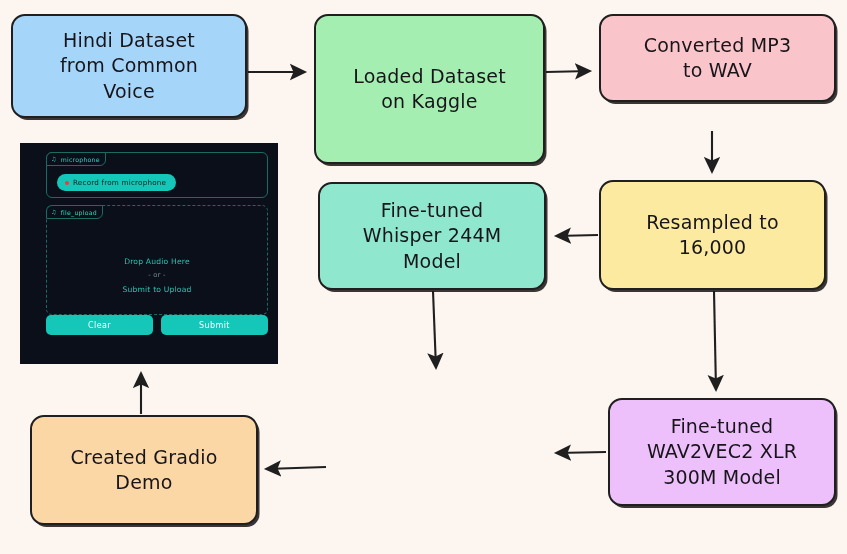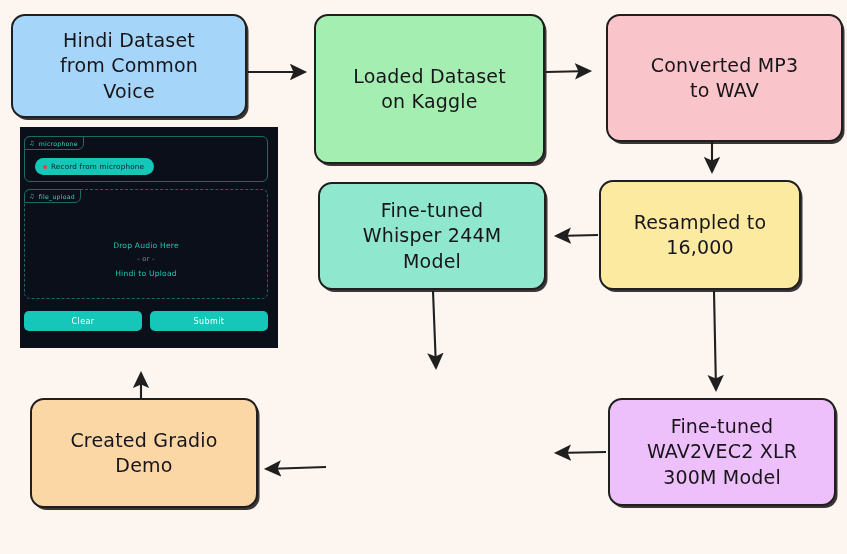--- a/index.html
+++ b/index.html
@@ -45,26 +45,26 @@
 
   .node.ellipse {
     border-radius: 50%;
     box-shadow: 2.5px 3px 0 -1px rgba(25,20,20,0.7);
   }
 
   
   #gradio {
     position: absolute;
     left: 20px;
-    top: 127px;
+    top: 143px;
     width: 258px;
     height: 221px;
     background: #0b0f19;
     box-sizing: border-box;
-    padding: 9px 10px 10px 4px;
+    padding: 9px 10px 10px 26px;
     z-index: 4;
     font-family: "DejaVu Sans", sans-serif;
   }
   .gr-block {
     position: relative;
     border: 1px solid #1c6b63;
     border-radius: 6px;
     background: #0b0f19;
     box-sizing: border-box;
   }
@@ -121,21 +121,21 @@
     color: #23c4b4;
     font-size: 7.6px;
     line-height: 1.95;
     letter-spacing: 0.2px;
     margin-top: 32px;
   }
   #dropzone-text .or { color: #7e8b97; font-size: 6.8px; }
   #gr-buttons {
     display: flex;
     gap: 8px;
-    margin-top: 12px;
+    margin-top: 0;
   }
   .gr-btn {
     flex: 1 1 0;
     height: 20px;
     background: #14c7b8;
     border-radius: 5px;
     color: #ffffff;
     font-size: 8px;
     letter-spacing: 0.4px;
     display: flex;
@@ -178,39 +178,39 @@
 
   <div class="node" style="left: 11px; top: 14px; width: 236px; height: 104px; background: rgb(166, 213, 250);">
     <span class="txt">Hindi Dataset
 from Common
 Voice</span>
   </div>
   <div class="node" style="left: 314px; top: 14px; width: 231px; height: 150px; background: rgb(165, 238, 178);">
     <span class="txt">Loaded Dataset
 on Kaggle</span>
   </div>
-  <div class="node" style="left: 599px; top: 14px; width: 237px; height: 128px; background: rgb(250, 197, 202); margin-left: 7px;">
+  <div class="node" style="left: 599px; top: 14px; width: 237px; height: 88px; background: rgb(250, 197, 202);">
     <span class="txt">Converted MP3
 to WAV</span>
   </div>
-  <div class="node" style="left: 599px; top: 180px; width: 202px; height: 110px; background: rgb(251, 234, 160);">
+  <div class="node" style="left: 599px; top: 180px; width: 227px; height: 110px; background: rgb(251, 234, 160);">
     <span class="txt">Resampled to
 16,000</span>
   </div>
   <div class="node" style="left: 318px; top: 182px; width: 228px; height: 108px; background: rgb(143, 232, 205);">
     <span class="txt">Fine-tuned
 Whisper 244M
 Model</span>
   </div>
   <div class="node" style="left: 608px; top: 398px; width: 228px; height: 108px; background: rgb(238, 192, 251);">
     <span class="txt">Fine-tuned
 WAV2VEC2 XLR
 300M Model</span>
   </div>
-  <div class="node" style="left: 30px; top: 398px; width: 228px; height: 110px; background: rgb(251, 215, 165);">
+  <div class="node" style="left: 30px; top: 415px; width: 228px; height: 110px; background: rgb(251, 215, 165);">
     <span class="txt">Created Gradio
 Demo</span>
   </div>
 
   <div id="gradio">
 
     <div class="gr-block" id="mic-block">
       <div class="gr-label">
         <span class="gr-note">♫</span>
         <span>microphone</span>
@@ -222,21 +222,21 @@
     </div>
 
     <div class="gr-block dashed" id="upload-block">
       <div class="gr-label">
         <span class="gr-note">♫</span>
         <span>file_upload</span>
       </div>
       <div id="dropzone-text">
         <div>Drop Audio Here</div>
         <div class="or">- or -</div>
-        <div>Hindi to Upload</div>
+        <div>Submit to Upload</div>
       </div>
     </div>
 
     <div id="gr-buttons">
       <div class="gr-btn">Clear</div>
       <div class="gr-btn">Submit</div>
     </div>
 
   </div>
 

